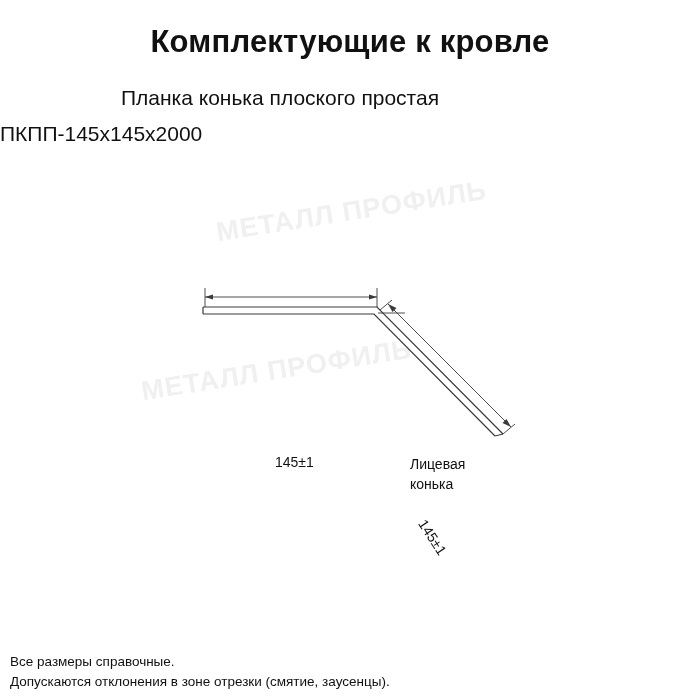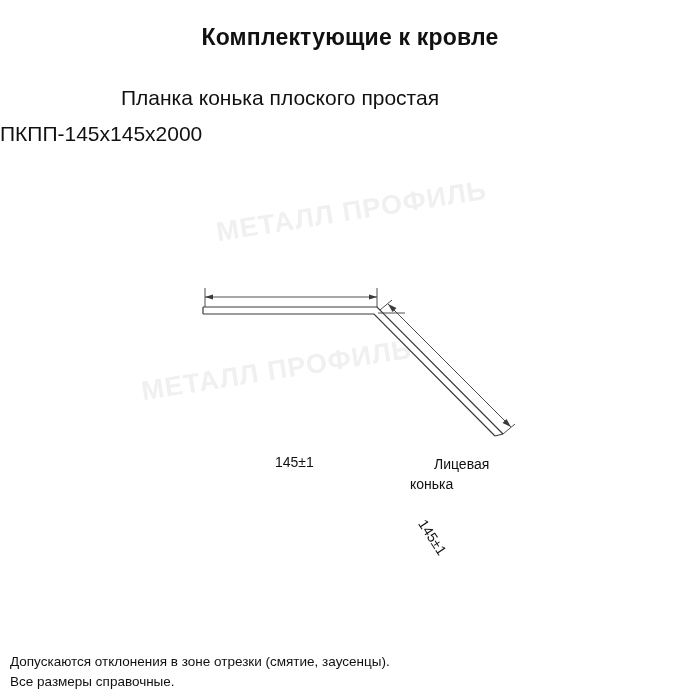--- a/index.html
+++ b/index.html
@@ -18,21 +18,21 @@
   .page {
     position: absolute;
     inset: 0;
   }
   .title-main {
     position: absolute;
     top: 24px;
     left: 0;
     width: 700px;
     text-align: center;
-    font-size: 23px;
+    font-size: 31px;
     font-weight: bold;
     letter-spacing: 0.2px;
     color: #111;
   }
   .title-sub {
     position: absolute;
     top: 86px;
     left: 0;
     width: 560px;
     text-align: center;
@@ -85,21 +85,20 @@
   }
   .label-dim-top {
     top: 284px;
     left: 271px;
     background: #ffffff;
     padding: 0 4px;
   }
   .label-face-1 {
     top: 286px;
     left: 410px;
-    margin-left: 24px;
   }
   .label-face-2 {
     top: 306px;
     left: 410px;
   }
   .label-dim-diag {
     top: 344px;
     left: 427px;
     transform: rotate(57deg);
     transform-origin: left top;
@@ -165,17 +164,17 @@
       </g>
     </svg>
 
     <div class="label label-dim-top">145±1</div>
     <div class="label label-dim-diag">145±1</div>
     <div class="label label-face-1">Лицевая</div>
     <div class="label label-face-2">конька</div>
   </div>
 
   <div class="footer">
+    <div>Все размеры справочные.</div>
     <div>Допускаются отклонения в зоне отрезки (смятие, заусенцы).</div>
-    <div>Все размеры справочные.</div>
   </div>
 
 </div>
 
 </body></html>

